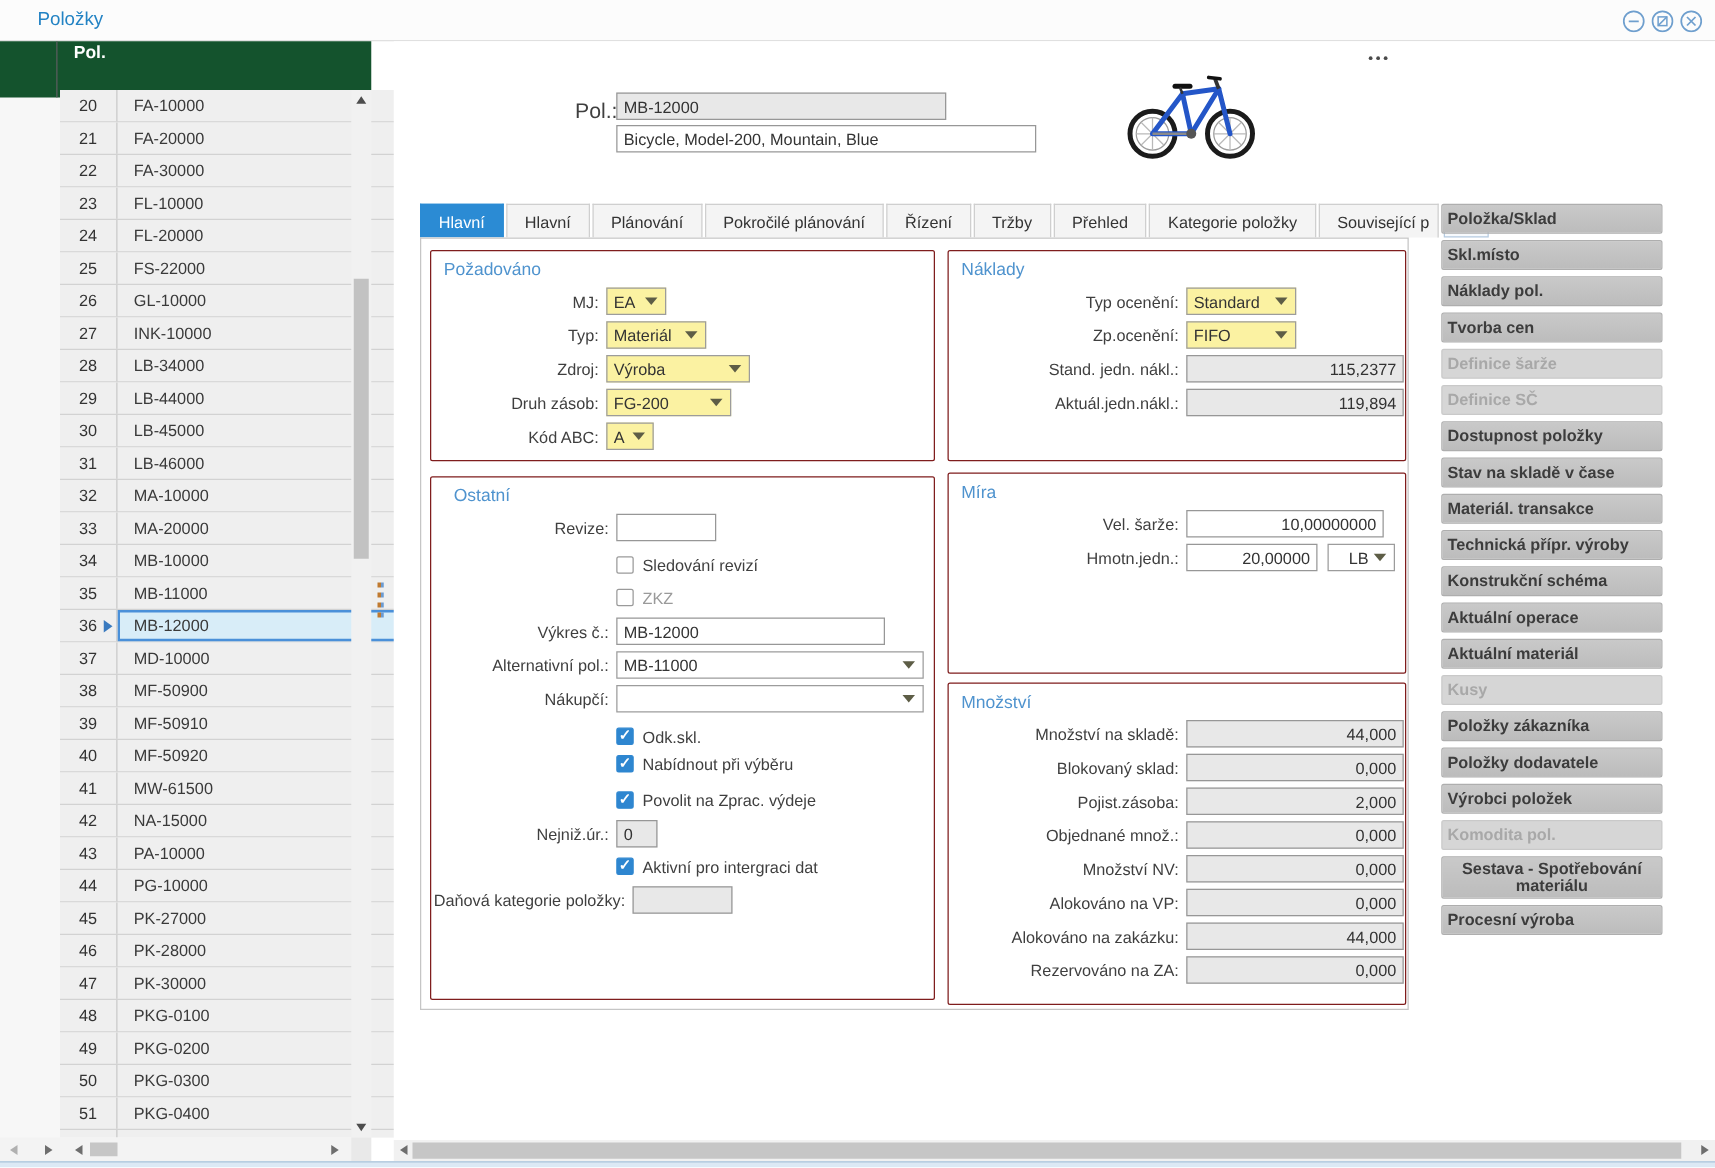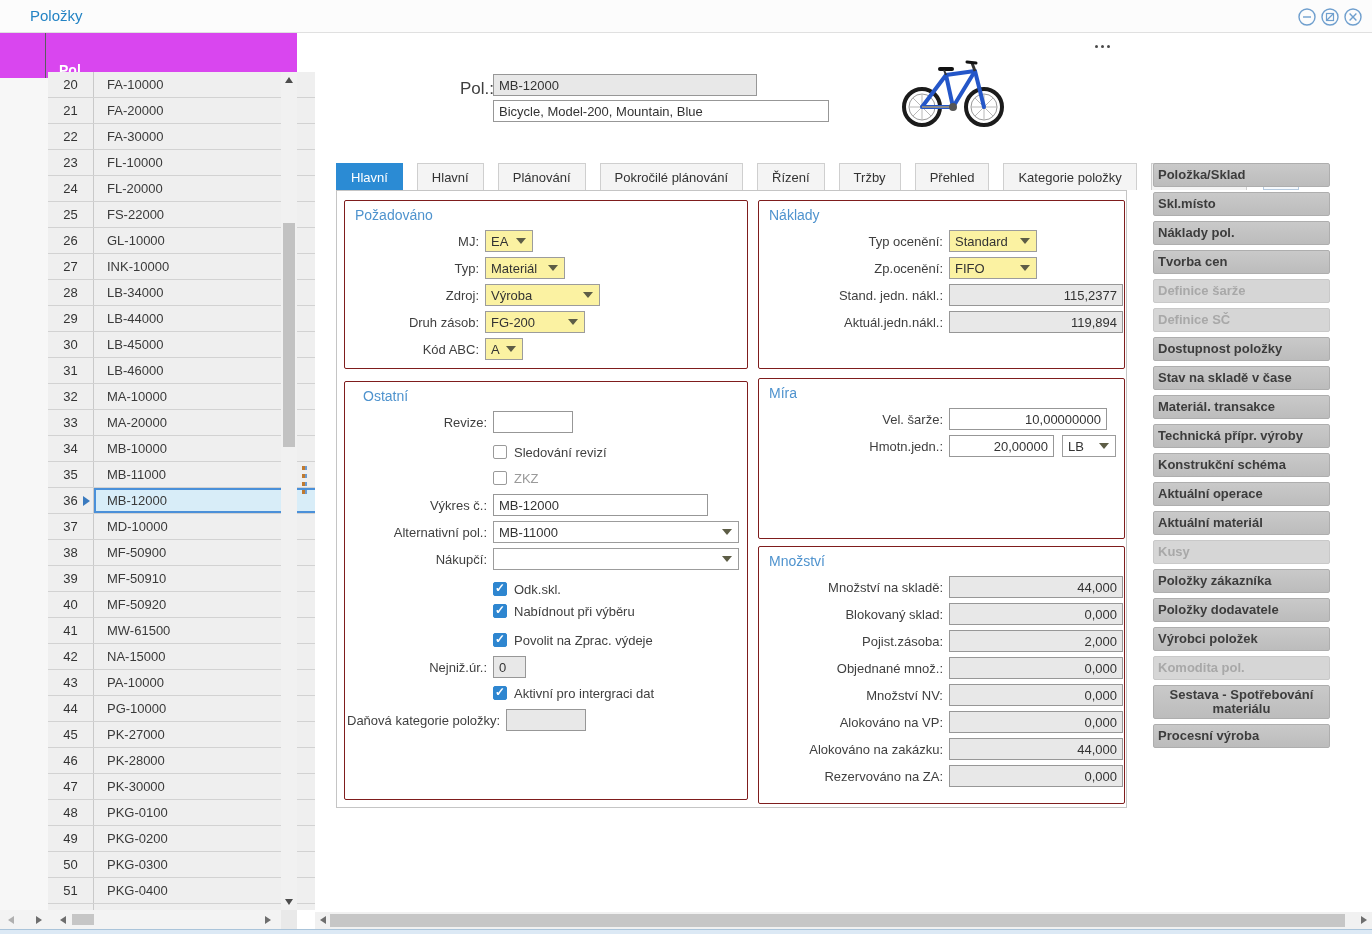--- a/index.html
+++ b/index.html
@@ -6,21 +6,21 @@
   body{width:1372px;height:934px;position:relative;background:#fff;overflow:hidden;
        font-family:"Liberation Sans",sans-serif;color:#3c3c3c;-webkit-font-smoothing:antialiased;}
   
   #topbar{position:absolute;left:0;top:0;width:1372px;height:33px;background:#fcfcfc;border-bottom:1px solid #e0e0e0;box-sizing:border-box;}
   #app-title{position:absolute;left:30px;top:0;line-height:32px;font-size:15px;color:#2383c4;}
   #win-controls{position:absolute;right:10px;top:8px;display:flex;gap:5px;}
   .wicon{width:18px;height:18px;cursor:pointer;}
   .wicon svg{display:block;}
   
   #left-panel{position:absolute;left:0;top:33px;width:297px;height:896px;background:#f7f7f7;}
-  #tbl-header{position:absolute;left:0;top:0;width:297px;height:45px;background:#d946ef;display:flex;align-items:flex-end;}
+  #tbl-header{position:absolute;left:0;top:0;width:297px;height:45px;background:#14532d;display:flex;align-items:flex-start;}
   #tbl-header .numhead{width:46px;height:100%;border-right:1px solid #5a5d5f;box-sizing:border-box;}
   #tbl-header .colhead{padding-left:13px;color:#fff;font-weight:bold;font-size:14px;}
   #tbl-rows{position:absolute;left:0;top:39px;width:281px;height:838px;overflow:hidden;background:#f6f6f6;margin-left:48px;}
   .trow{display:flex;height:26px;box-sizing:border-box;background:#efefef;border-bottom:1px solid #d2d2d2;cursor:pointer;}
   .trow .num{width:46px;box-sizing:border-box;border-right:1px solid #c9c9c9;display:flex;align-items:center;justify-content:center;font-size:13px;color:#333;position:relative;}
   .trow .code{flex:1;display:flex;align-items:center;padding-left:13px;font-size:13px;color:#3a3a3a;box-sizing:border-box;}
   .trow .row-arrow{display:none;}
   .trow.selected .code{background:#d8edf8;border:2px solid #4a90d9;padding-left:11px;}
   .trow.selected .row-arrow{display:block;position:absolute;right:3px;width:0;height:0;
       border-top:5px solid transparent;border-bottom:5px solid transparent;border-left:7px solid #3a7abf;}
@@ -49,21 +49,21 @@
   .fld-label{font-size:17px;color:#3f3f3f;}
   #pol-label{position:absolute;left:145px;top:46px;}
   input.box{font-family:"Liberation Sans",sans-serif;font-size:13px;color:#333;border:1px solid #979797;box-sizing:border-box;height:22px;padding:0 5px;background:#fff;outline:none;}
   input.ro{background:#e8e8e8;}
   input.right{text-align:right;}
   #pol-input{position:absolute;left:178px;top:41px;width:264px;}
   #desc-input{position:absolute;left:178px;top:67px;width:336px;}
   #bike{position:absolute;left:583px;top:24px;}
   
   #tabs{position:absolute;left:21px;top:130px;display:flex;align-items:flex-end;}
-  .tab{height:27px;box-sizing:border-box;display:flex;align-items:center;padding:0 14px;margin-right:14px;
+  .tab{height:27px;box-sizing:border-box;display:flex;align-items:center;padding:0 14px;margin-right:2px;
        background:#f4f4f4;border:1px solid #cfcfcf;border-bottom:none;font-size:13px;color:#333;cursor:pointer;white-space:nowrap;}
   .tab.active{background:#2b8bd4;border-color:#2b8bd4;color:#fff;}
   .tab.clipped{max-width:96px;overflow:hidden;}
   #tab-overflow{height:26px;width:36px;box-sizing:border-box;margin-left:2px;background:#f7fafd;border:1px solid #b5cadf;
        color:#2b7bc0;font-size:14px;font-weight:bold;display:flex;align-items:center;justify-content:center;cursor:pointer;}
   
   #panel{position:absolute;left:21px;top:157px;width:791px;height:618px;border:1px solid #c5c5c5;box-sizing:border-box;background:#fff;}
   #col-left{position:absolute;left:7px;top:9px;width:404px;}
   #col-right{position:absolute;left:421px;top:9px;width:367px;}
   .gbox{border:1px solid #7f1d1d;border-radius:2px;box-sizing:border-box;padding:5px 8px;background:#fff;}
@@ -77,21 +77,21 @@
   .cbrow{display:flex;align-items:center;height:20px;margin-bottom:6px;}
   .lbl{flex:0 0 126px;text-align:right;margin-right:6px;font-size:13px;color:#3f3f3f;white-space:nowrap;}
   .lbl-long{margin-left:-14px;}
   .col-r .lbl{flex:0 0 176px;}
   .spacer{flex:0 0 132px;}
   .dd{height:22px;box-sizing:border-box;border:1px solid #9c9c9c;background:#fff;display:flex;align-items:center;cursor:pointer;}
   .dd .dd-val{flex:1;padding-left:5px;font-size:13px;color:#333;white-space:nowrap;overflow:hidden;}
   .dd .dd-arrow{width:0;height:0;border-left:5px solid transparent;border-right:5px solid transparent;border-top:6px solid #5d5d46;margin-right:6px;}
   .dd.yellow{background:#fbf2a2;}
   .w48{width:48px;}.w80{width:80px;}.w88{width:88px;}.w100{width:100px;}.w105{width:105px;}.w115{width:115px;}
-  .w33{width:33px;}.w55{width:55px;}.w158{width:158px;}.w174{width:174px;}.w215{width:215px;}.w263{width:263px;}.w38{width:38px;}
+  .w33{width:33px;}.w55{width:55px;padding-left:11px;}.w158{width:158px;}.w174{width:174px;}.w215{width:215px;}.w263{width:263px;}.w38{width:38px;}
   .cb{width:14px;height:14px;box-sizing:border-box;border:1px solid #9a9a9a;background:#fff;border-radius:2px;position:relative;cursor:pointer;}
   .cb.checked{background:#2e86d0;border-color:#2e86d0;}
   .cb.checked::after{content:"✓";position:absolute;left:1px;top:-2px;color:#fff;font-size:12px;font-weight:bold;}
   .cb-label{margin-left:7px;font-size:13px;color:#3f3f3f;}
   .cb-label.gray{color:#9a9a9a;}
   .mt8{margin-top:9px;}.mb1{margin-bottom:2px;}.mt4{margin-top:4px;}
   
   #actions{position:absolute;left:1153px;top:163px;width:177px;}
   .abtn{width:177px;min-height:24px;box-sizing:border-box;margin-bottom:5px;display:flex;align-items:center;justify-content:flex-start;
         text-align:center;background:linear-gradient(#c9c9c9,#bcbcbc);border:1px solid #aeaeae;border-radius:2px;

